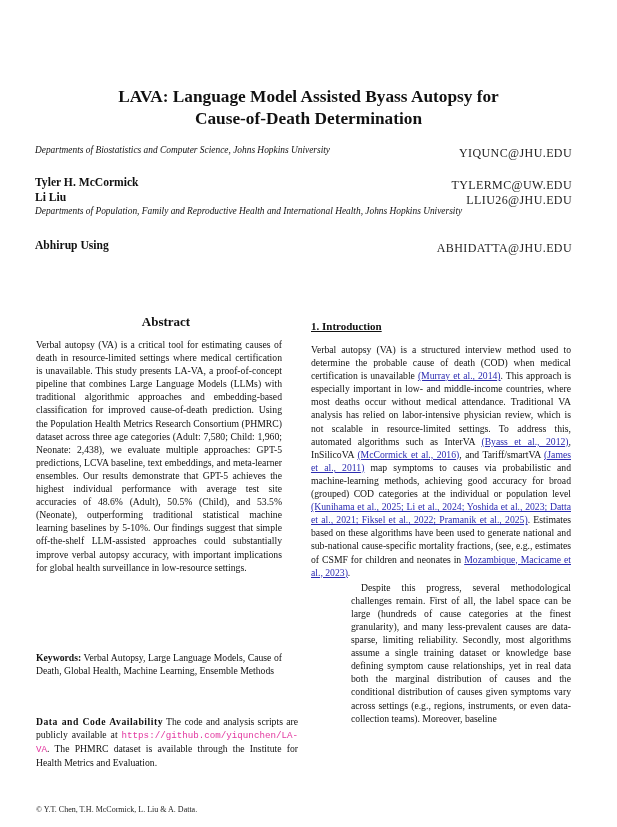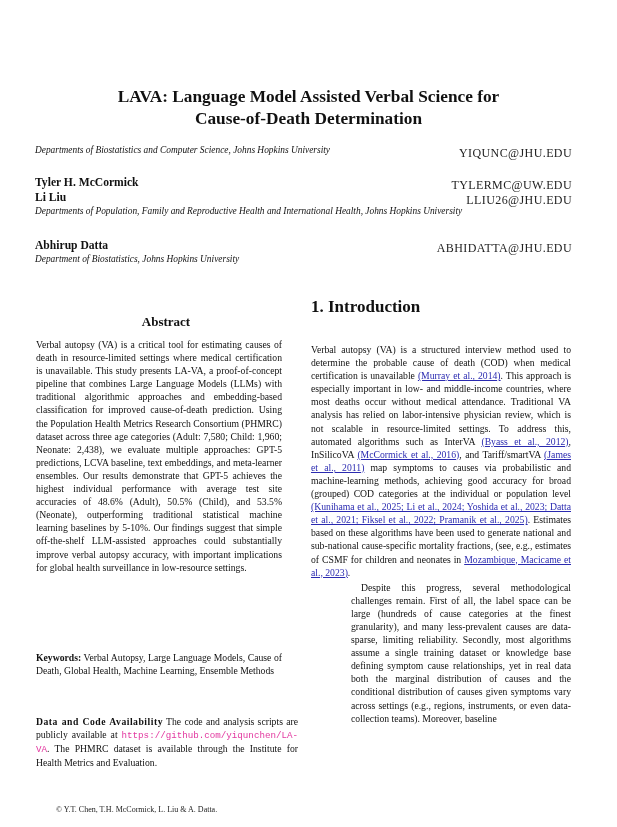--- a/index.html
+++ b/index.html
@@ -26,63 +26,62 @@
       white-space: nowrap;
     }
     .col { position: absolute; font-family: "Liberation Serif", serif; font-size: 9.7px; line-height: 13.1px; text-align: justify; }
     .col-left { left: 36px; width: 246px; }
     .col-right { left: 311px; width: 260px; }
     .abstract-heading {
       position: absolute; left: 36px; top: 314px; width: 260px; text-align: center;
       font-family: "Liberation Serif", serif; font-weight: bold; font-size: 13px;
     }
     .section-heading {
-      position: absolute; left: 311px; top: 297px;
-      font-family: "Liberation Serif", serif; font-weight: bold; font-size: 17px;
+      position: absolute; left: 311px; top: 320px;
+      font-family: "Liberation Serif", serif; font-weight: bold; font-size: 11px; text-decoration: underline;
     }
     .abstract-body { top: 338px; }
     .keywords { top: 651px; }
     .kw-label { font-weight: bold; }
     .data-avail { left: 36px; top: 715px; width: 262px; }
     .da-label { font-weight: bold; letter-spacing: 0.5px; }
     .url { font-family: "Liberation Mono", monospace; color: #e2379f; font-size: 9.2px; }
     .intro-body { top: 343px; }
     .intro-body p { margin: 0; text-indent: 0; }
     .intro-body p + p { text-indent: 10px; margin-top: 2px; margin-left: 40px; }
     .cite { color: #2a2ab0; text-decoration: underline; text-decoration-color: #2a2ab0; }
     .footer {
       position: absolute; left: 36px; top: 805px;
-      font-family: "Liberation Serif", serif; font-size: 8px; color: #222; margin-left: 20px;
+      font-family: "Liberation Serif", serif; font-size: 8px; color: #222;
     }
   </style>
 </head>
 <body>
 
 <div class="title">
-  <div>LAVA: Language Model Assisted Verbal Science for</div>
+  <div>LAVA: Language Model Assisted Byass Autopsy for</div>
   <div>Cause-of-Death Determination</div>
 </div>
 
 <div class="author" style="top:144px;">
   <div class="author-email">YIQUNC@JHU.EDU</div>
   <div class="author-affil">Departments of Biostatistics and Computer Science, Johns Hopkins University</div>
 </div>
 <div class="author" style="top:176px;">
   <div class="author-name">Tyler H. McCormick</div>
   <div class="author-email">TYLERMC@UW.EDU</div>
 </div>
 <div class="author" style="top:191px;">
   <div class="author-name">Li Liu</div>
   <div class="author-email">LLIU26@JHU.EDU</div>
   <div class="author-affil">Departments of Population, Family and Reproductive Health and International Health, Johns Hopkins University</div>
 </div>
 <div class="author" style="top:239px;">
-  <div class="author-name">Abhirup Datta</div>
+  <div class="author-name">Abhirup Using</div>
   <div class="author-email">ABHIDATTA@JHU.EDU</div>
-  <div class="author-affil">Department of Biostatistics, Johns Hopkins University</div>
 </div>
 
 <div class="abstract-heading">Abstract</div>
 <div class="col col-left abstract-body">Verbal autopsy (VA) is a critical tool for estimating causes of death in resource-limited settings where medical certification is unavailable. This study presents LA-VA, a proof-of-concept pipeline that combines Large Language Models (LLMs) with traditional algorithmic approaches and embedding-based classification for improved cause-of-death prediction. Using the Population Health Metrics Research Consortium (PHMRC) dataset across three age categories (Adult: 7,580; Child: 1,960; Neonate: 2,438), we evaluate multiple approaches: GPT-5 predictions, LCVA baseline, text embeddings, and meta-learner ensembles. Our results demonstrate that GPT-5 achieves the highest individual performance with average test site accuracies of 48.6% (Adult), 50.5% (Child), and 53.5% (Neonate), outperforming traditional statistical machine learning baselines by 5-10%. Our findings suggest that simple off-the-shelf LLM-assisted approaches could substantially improve verbal autopsy accuracy, with important implications for global health surveillance in low-resource settings.</div>
 <div class="col col-left keywords"><span class="kw-label">Keywords:</span> <span>Verbal Autopsy, Large Language Models, Cause of Death, Global Health, Machine Learning, Ensemble Methods</span></div>
 
 <div class="col data-avail"><span class="da-label">Data and Code Availability</span><span> The code and analysis scripts are publicly available at </span><span class="url">https://github.com/yiqunchen/LA-VA</span><span>. The PHMRC dataset is available through the Institute for Health Metrics and Evaluation.</span></div>
 
 <div class="section-heading">1.  Introduction</div>
 <div class="col col-right intro-body">

